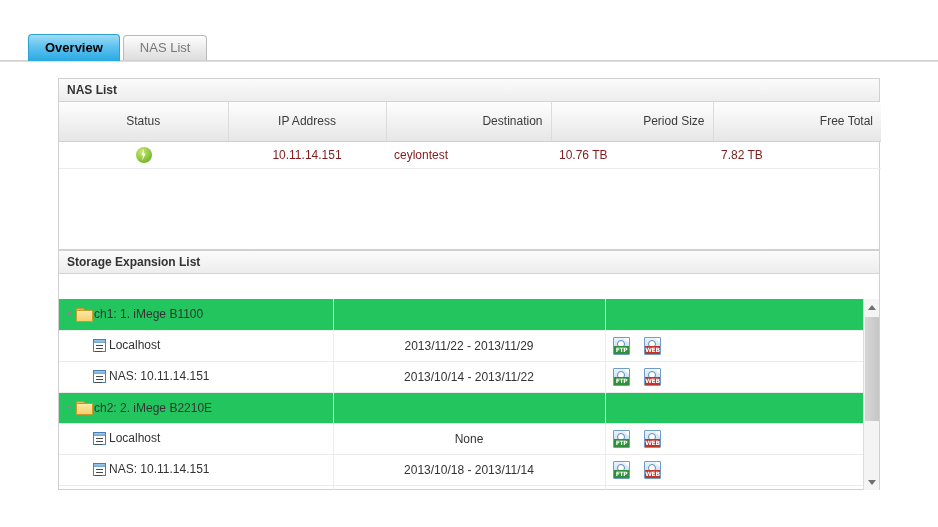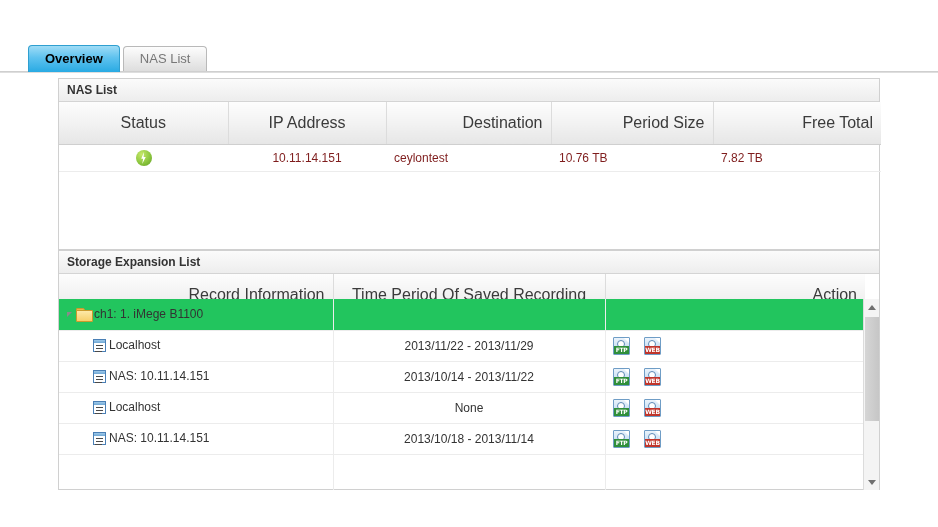--- a/index.html
+++ b/index.html
@@ -9,21 +9,21 @@
     background: #ffffff;
     font-family: "Liberation Sans", sans-serif;
     font-size: 12px;
     color: #333333;
     overflow: hidden;
   }
 
   
   .tabbar {
     position: absolute;
-    left: 0; top: 16px;
+    left: 0; top: 5px;
     width: 813px; height: 57px; padding-left: 44px;
   }
   .tabs {
     position: absolute;
     left: 28px; top: 29px;
     height: 27px;
     display: flex;
     align-items: flex-end;
   }
   .tab {
@@ -74,21 +74,21 @@
     color: #333333;
     background: linear-gradient(to bottom, #fbfbfb 0%, #ededed 100%);
     border-bottom: 1px solid #d4d4d4;
   }
 
   
   .tbl { width: 100%; border-collapse: collapse; table-layout: fixed; }
   .tbl thead th {
     height: 39px;
     font-weight: normal;
-    font-size: 16px;
+    font-size: 12px;
     color: #3b3b3b;
     background: linear-gradient(to bottom, #fdfdfd 0%, #f1f1f1 55%, #e6e6e6 100%);
     border-right: 1px solid #dcdcdc;
     border-bottom: 1px solid #cfcfcf;
     padding: 12px 8px;
     text-align: center;
     overflow: hidden;
     white-space: nowrap;
   }
   .tbl thead th.lft { text-align: right; margin-left: 20px; }
@@ -340,34 +340,20 @@
         </tr>
       </tbody>
     </table>
   </div>
 </div>
 
 <div class="panel" id="storage-panel">
   <div class="panel-title">Storage Expansion List</div>
   <div class="grid-wrap">
 
-    <table class="tbl">
-      <colgroup>
-          <col style="width:274px">
-          <col style="width:272px">
-          <col style="width:260px">
-        </colgroup>
-      <thead>
-        <tr>
-          <th class="lft">Record Information</th>
-          <th>Time Period Of Saved Recording</th>
-          <th class="lft">Action</th>
-        </tr>
-      </thead>
-    </table>
 
     <div class="rowsbox">
       <div class="colline" style="left:274px"></div>
       <div class="colline" style="left:546px"></div>
       <table>
         <colgroup>
             <col style="width:274px">
             <col style="width:272px">
             <col style="width:260px">
           </colgroup>
@@ -416,20 +402,27 @@
                 </div>
                 <div class="acticon web">
                   <span class="fold"></span>
                   <span class="globe"></span>
                   <span class="lbl">WEB</span>
                 </div>
               </div>
             </td>
           </tr>
 
+          <tr class="grouprow">
+            <td>
+              <span class="tri"></span><span class="folder"></span><span>ch2: 2. iMege B2210E</span>
+            </td>
+            <td></td>
+            <td></td>
+          </tr>
 
           <tr>
             <td style="padding-left:34px">
               <span class="docicon"></span><span>Localhost</span>
             </td>
             <td class="ctr">None</td>
             <td>
               <div class="actwrap">
                 <div class="acticon ftp">
                   <span class="fold"></span>

